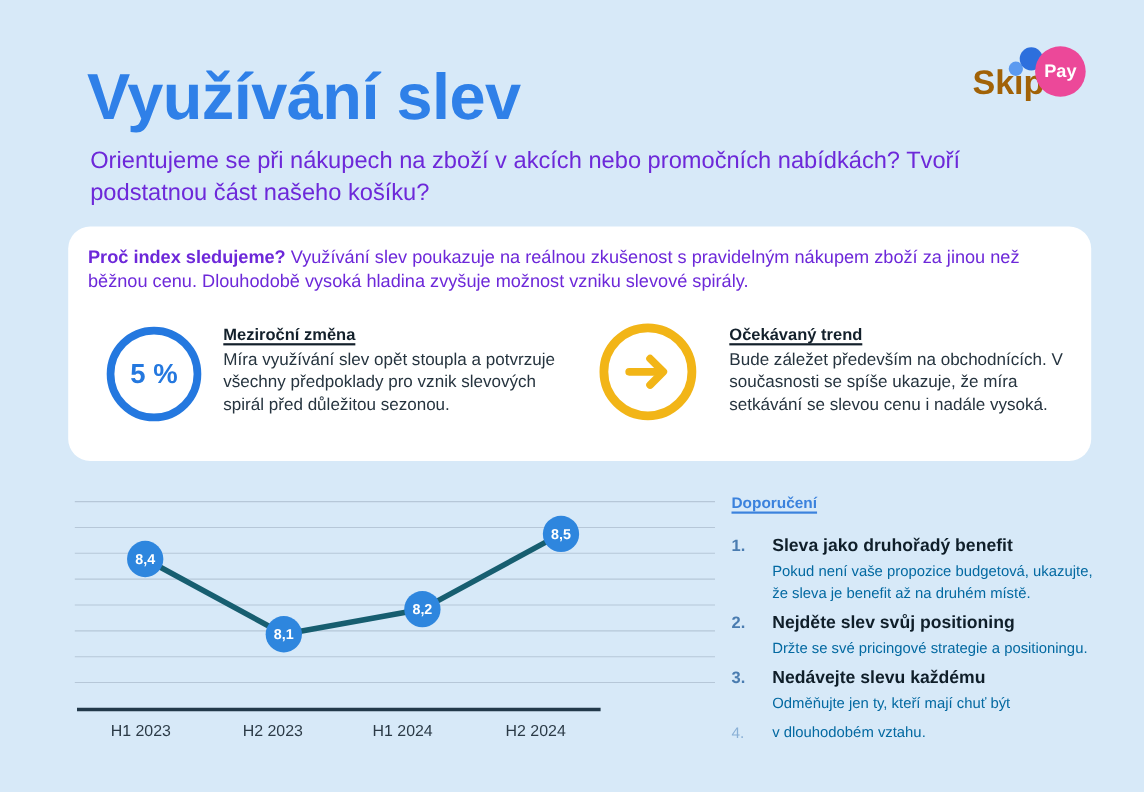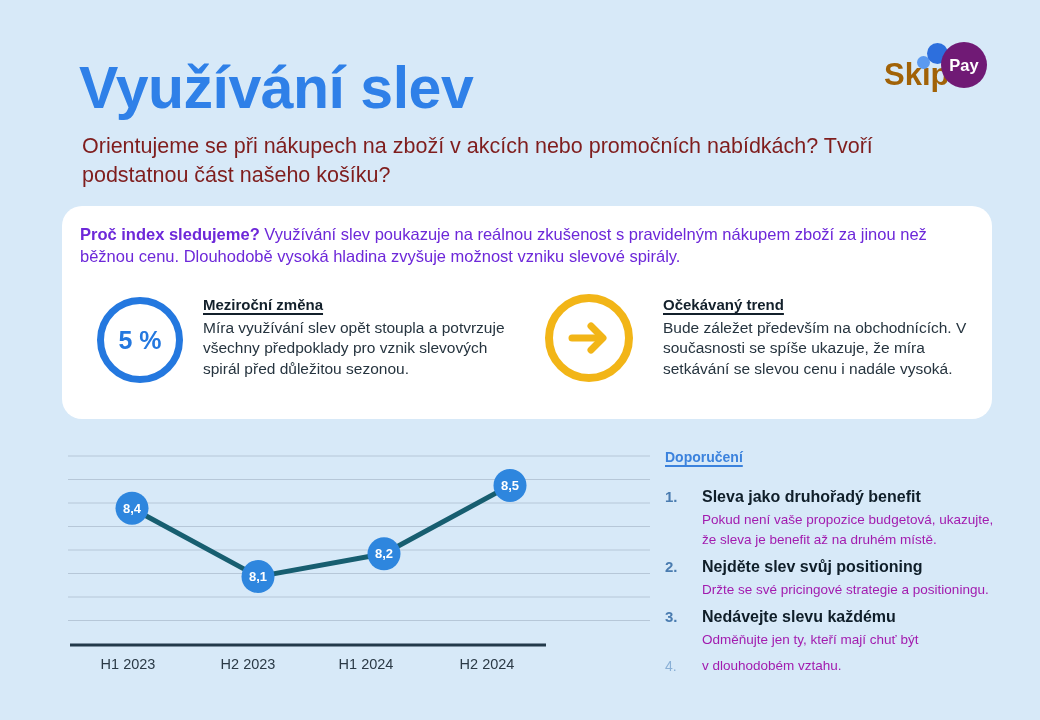--- a/index.html
+++ b/index.html
@@ -2,29 +2,29 @@
 <html><head>
 <meta charset="utf-8">
 <style>
   * { margin:0; padding:0; box-sizing:border-box; }
   body { background:#e8f1fa; font-family:"Liberation Sans", sans-serif; }
   .page { position:relative; width:1040px; height:720px; background:#d7e9f8; overflow:hidden; }
 
   .title { position:absolute; left:79px; top:54px; font-size:59px; font-weight:800;
            color:#2f80e8; letter-spacing:-0.5px; }
   .subtitle { position:absolute; left:82px; top:132px; width:880px; font-size:21.5px;
-              line-height:1.36; color:#7f1d1d; font-weight:500; }
+              line-height:1.36; color:#6d28d9; font-weight:500; }
 
   
   .logo { position:absolute; left:884px; top:42px; width:116px; height:64px; }
   .logo-skip { position:absolute; left:0; top:15px; font-size:31px; font-weight:700; color:#a16207; }
   .dot-small { position:absolute; left:33px; top:14px; width:13px; height:13px; border-radius:50%; background:#5b9af0; }
   .dot-mid { position:absolute; left:43px; top:1px; width:21px; height:21px; border-radius:50%; background:#2d6fdd; }
   .logo-circle { position:absolute; left:57px; top:0; width:46px; height:46px; border-radius:50%;
-                 background:#701a75; display:flex; align-items:center; justify-content:center;text-align:right; }
+                 background:#ec4899; display:flex; align-items:center; justify-content:center;text-align:right; }
   .logo-pay { font-size:16.5px; font-weight:700; color:#ffffff; }
 
   
   .card { position:absolute; left:62px; top:206px; width:930px; height:213px;
           background:#ffffff; border-radius:20px; }
   .card-intro { position:absolute; left:18px; top:18px; width:884px; font-size:16.5px;
                 line-height:1.33; color:#6d28d9; }
   .card-intro strong { font-weight:700; }
 
   .feature-circle-blue { position:absolute; left:35px; top:91px; width:86px; height:86px;
@@ -43,21 +43,21 @@
 
   
   .reco { position:absolute; left:665px; top:449px; width:362px; }
   .reco-heading { font-size:14px; font-weight:700; color:#3b82dd; text-decoration:underline;
                   text-underline-offset:3px; text-decoration-thickness:2px; }
   .reco-list { margin-top:21px; }
   .reco-item { display:flex; margin-bottom:6px; }
   .reco-num { width:37px; flex:0 0 37px; font-size:15px; font-weight:700; color:#4a7cb0; padding-top:2px; }
   .reco-num.light { color:#8ab0d6; font-weight:400; font-size:14px; }
   .reco-title { font-size:16px; font-weight:700; color:#0f1e29; line-height:21px; margin-bottom:3px; }
-  .reco-line { display:block; font-size:13.5px; color:#a21caf; line-height:20px; }
+  .reco-line { display:block; font-size:13.5px; color:#0369a1; line-height:20px; }
 </style>
 </head>
 <body>
 
 <div class="page">
 
   <div class="title">Využívání slev</div>
   <div class="subtitle">Orientujeme se při nákupech na zboží v akcích nebo promočních nabídkách? Tvoří podstatnou část našeho košíku?</div>
 
   <div class="logo">

